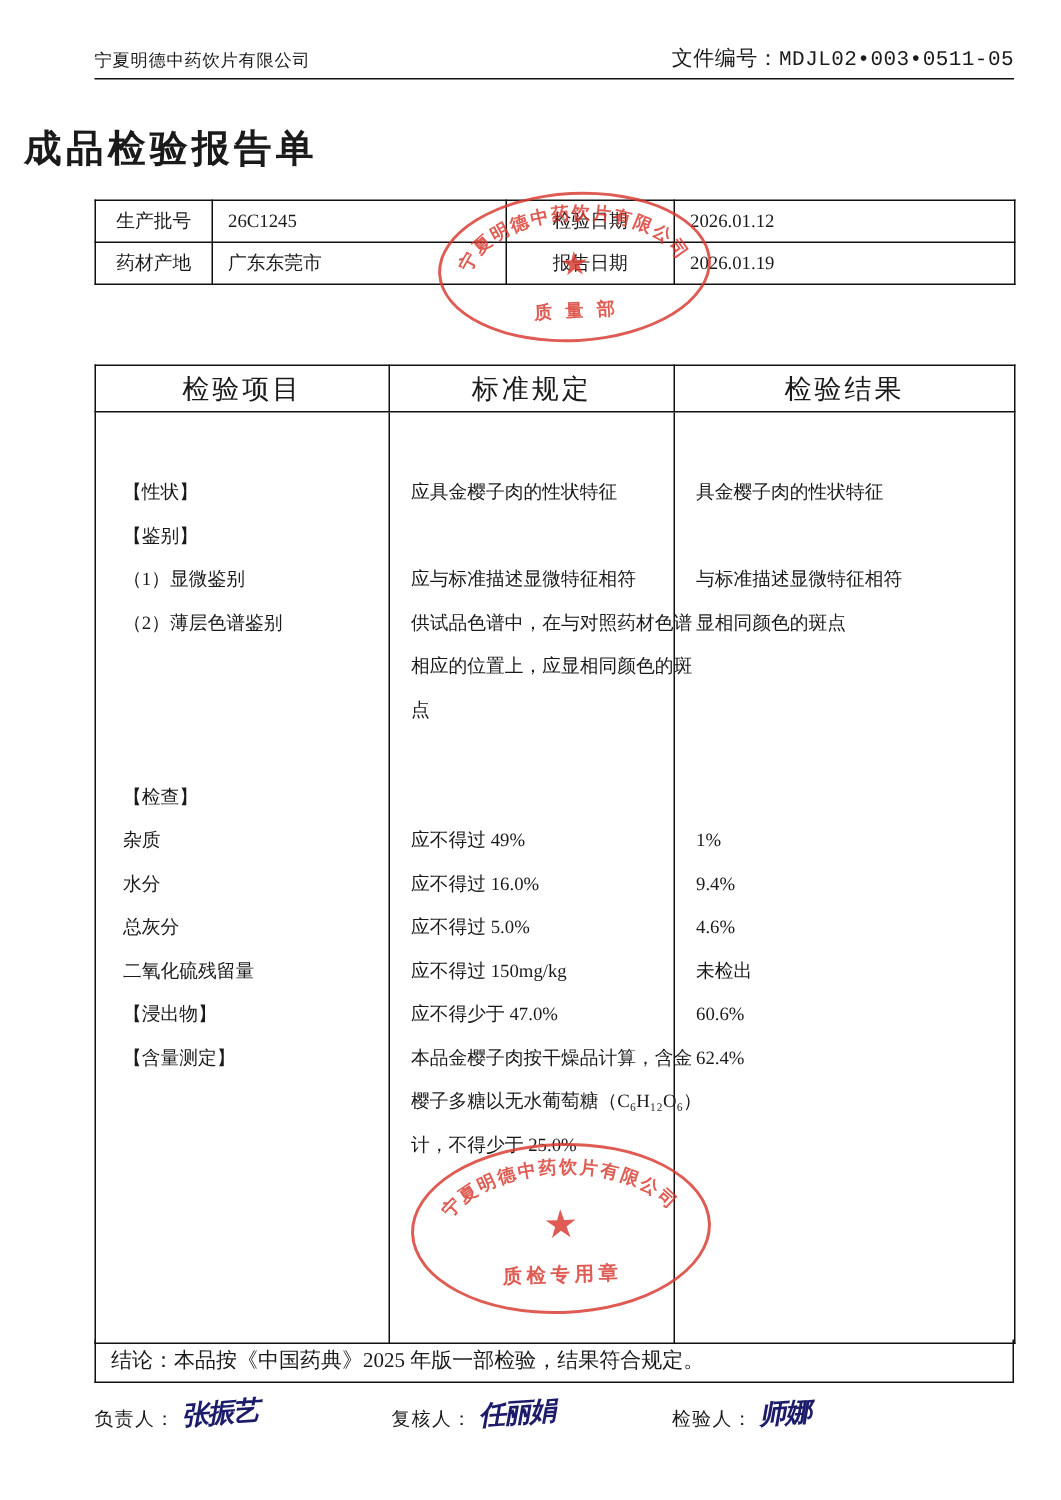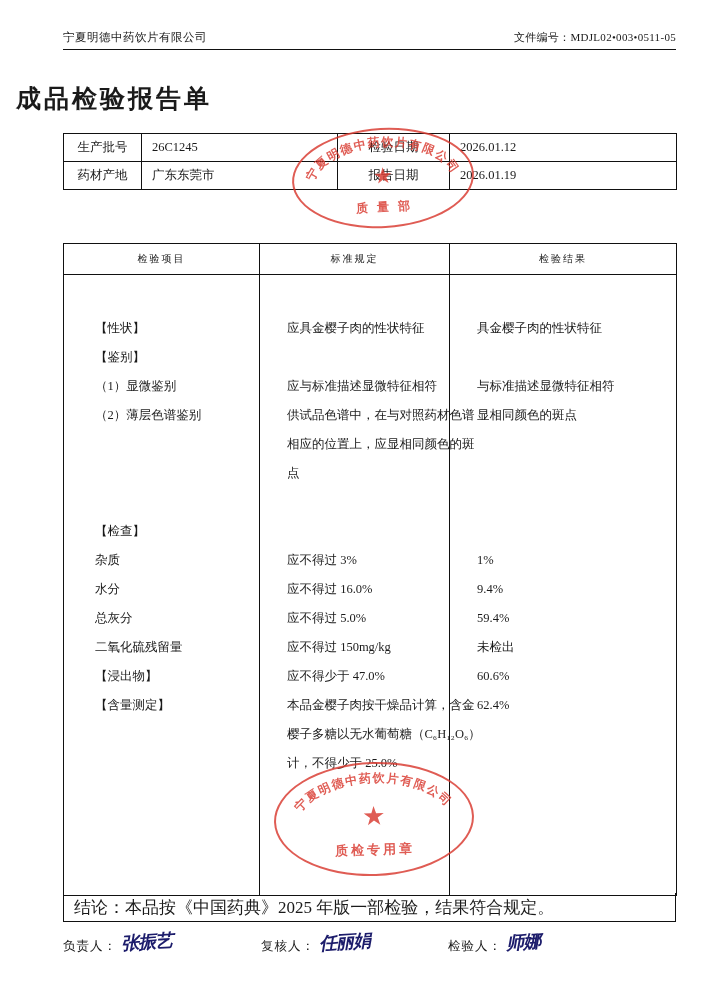--- a/index.html
+++ b/index.html
@@ -29,21 +29,21 @@
     top: 30px;
     width: 613px;
     display: flex;
     justify-content: space-between;
     align-items: flex-end;
     font-size: 11.5px;
     padding-bottom: 4px;
     border-bottom: 1px solid #111;
   }
   .hdr .company { letter-spacing: 0.5px; }
-  .hdr .docno { letter-spacing: 0.3px; font-size: 11px; }
+  .hdr .docno { letter-spacing: 0.3px; font-size: 14px; font-family: Liberation Mono, monospace; }
 
   .title {
     position: absolute;
     left: 0; top: 82px;
     width: 707px;
     text-align: left;
     font-size: 25px;
     font-weight: bold;
     letter-spacing: 3px;
     font-family: "Liberation Serif", serif;
@@ -102,55 +102,54 @@
   }
   col.b1 { width: 196px; }
   col.b2 { width: 190px; }
   col.b3 { width: 227px; }
 
   .bhead td {
     text-align: center;
     height: 30px;
     vertical-align: middle;
     letter-spacing: 2px;
-    font-size: 10px;
+    font-size: 18px;
   }
   .bbody td {
     height: 620px;
     padding: 0;
   }
   .colinner {
     padding: 10px 10px 0 10px;
     position: relative;
     height: 100%;
     box-sizing: border-box;
   }
   .line {
     height: 29px;
     line-height: 29px;
     white-space: nowrap;
     overflow: visible;
-    margin-left: 13px;
   }
   .line.blank { color: transparent; }
   .col1 .line { padding-left: 8px; }
   .col2 .line, .col3 .line { padding-left: 4px; }
 
   
   .concl {
     position: absolute;
     left: 47px;
     top: 893px;
     width: 613px;
     border: 1px solid #111;
     border-top: none;
     box-sizing: border-box;
     height: 29px;
     line-height: 29px;
-    font-size: 17px;
+    font-size: 14px;
     padding-left: 10px;
   }
 
   
   .sigs {
     position: absolute;
     left: 47px;
     top: 932px;
     width: 613px;
     height: 40px;
@@ -326,21 +325,21 @@
           <div class="colinner col2">
             <div class="line blank"></div>
             <div class="line">应具金樱子肉的性状特征</div>
             <div class="line blank"></div>
             <div class="line">应与标准描述显微特征相符</div>
             <div class="line">供试品色谱中，在与对照药材色谱</div>
             <div class="line">相应的位置上，应显相同颜色的斑</div>
             <div class="line">点</div>
             <div class="line blank"></div>
             <div class="line blank"></div>
-            <div class="line">应不得过 3%</div>
+            <div class="line">应不得过 49%</div>
             <div class="line">应不得过 16.0%</div>
             <div class="line">应不得过 5.0%</div>
             <div class="line">应不得过 150mg/kg</div>
             <div class="line">应不得少于 47.0%</div>
             <div class="line">本品金樱子肉按干燥品计算，含金</div>
             <div class="line">樱子多糖以无水葡萄糖（C₆H₁₂O₆）</div>
             <div class="line">计，不得少于 25.0%</div>
           </div>
         </td>
         <td>
@@ -349,21 +348,21 @@
             <div class="line">具金樱子肉的性状特征</div>
             <div class="line blank"></div>
             <div class="line">与标准描述显微特征相符</div>
             <div class="line">显相同颜色的斑点</div>
             <div class="line blank"></div>
             <div class="line blank"></div>
             <div class="line blank"></div>
             <div class="line blank"></div>
             <div class="line">1%</div>
             <div class="line">9.4%</div>
-            <div class="line">59.4%</div>
+            <div class="line">4.6%</div>
             <div class="line">未检出</div>
             <div class="line">60.6%</div>
             <div class="line">62.4%</div>
           </div>
         </td>
       </tr>
     </tbody>
   </table>
 
   <div class="concl">

